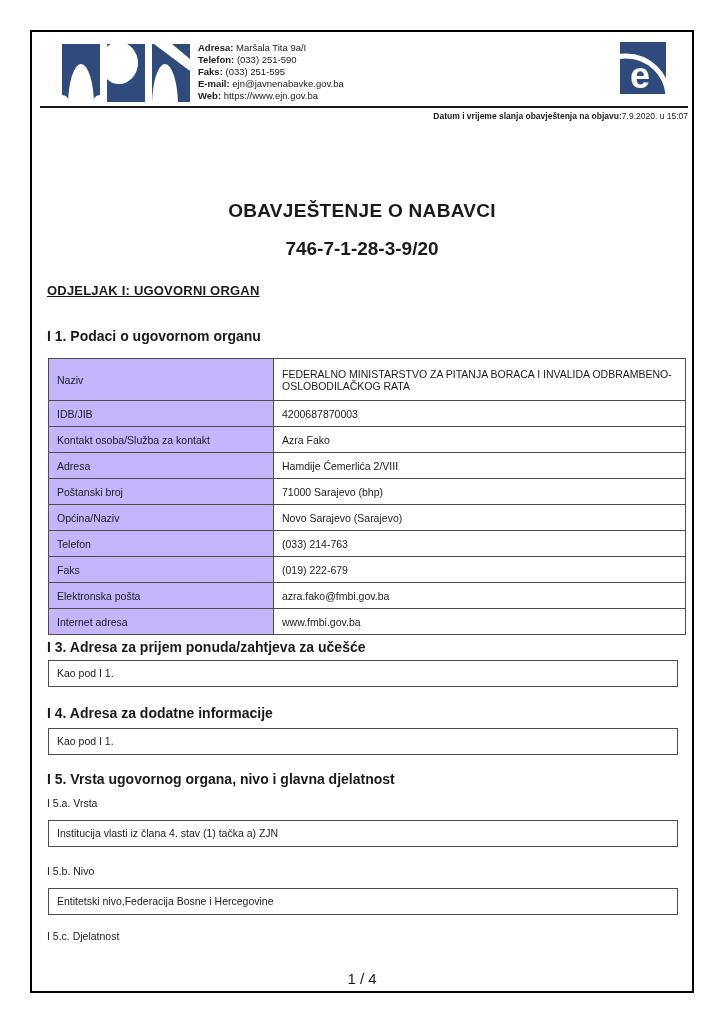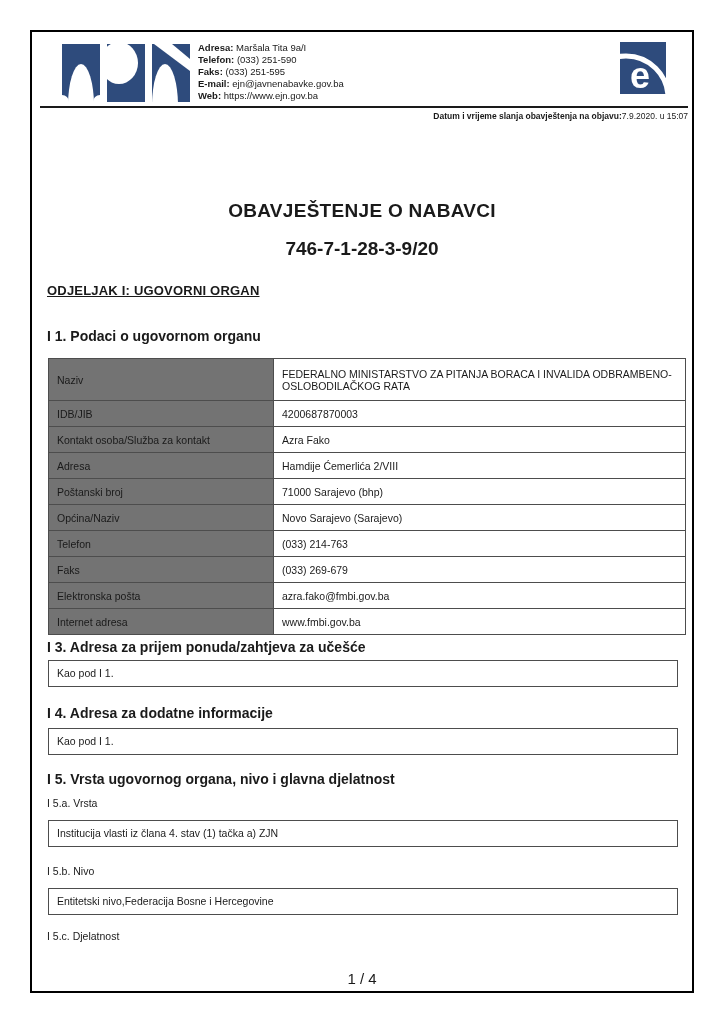--- a/index.html
+++ b/index.html
@@ -114,21 +114,21 @@
   }
   .info-table td {
     border: 1px solid #4d4d4d;
     padding: 2px 8px;
     height: 21px;
     vertical-align: middle;
     overflow: hidden;
   }
   .info-table td.label {
     width: 208px;
-    background: #737373;
+    background: #c4b5fd;
   }
   .info-table tr.tall td { height: 37px; }
   .value-box {
     position: absolute;
     left: 16px;
     width: 630px;
     height: 27px;
     border: 1px solid #4d4d4d;
     box-sizing: border-box;
     font-size: 10.5px;
@@ -219,21 +219,21 @@
         <tr>
           <td class="label">Općina/Naziv</td>
           <td>Novo Sarajevo (Sarajevo)</td>
         </tr>
         <tr>
           <td class="label">Telefon</td>
           <td>(033) 214-763</td>
         </tr>
         <tr>
           <td class="label">Faks</td>
-          <td>(033) 269-679</td>
+          <td>(019) 222-679</td>
         </tr>
         <tr>
           <td class="label">Elektronska pošta</td>
           <td>azra.fako@fmbi.gov.ba</td>
         </tr>
         <tr>
           <td class="label">Internet adresa</td>
           <td>www.fmbi.gov.ba</td>
         </tr>
       </tbody>

